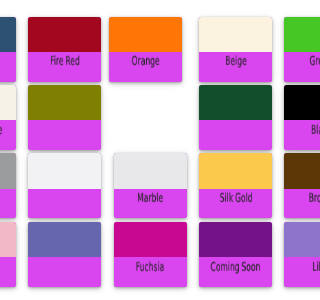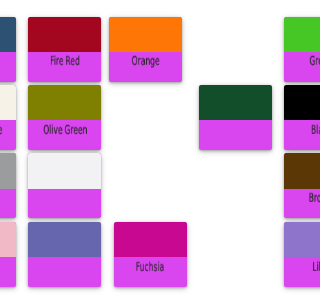--- a/index.html
+++ b/index.html
@@ -79,57 +79,72 @@
       <div class="swatch-label">
           <span>Fire Red</span>
         </div>
     </div>
     <div class="swatch-card" style="left:166px">
       <div class="swatch-color" style="background-color: rgb(254, 118, 6);"></div>
       <div class="swatch-label">
           <span>Orange</span>
         </div>
     </div>
+    <div class="swatch-card" style="left:255.9px">
+      <div class="swatch-color" style="background-color: rgb(251, 242, 223);"></div>
+      <div class="swatch-label">
+          <span>Beige</span>
+        </div>
+    </div>
     <div class="swatch-card" style="left:341.2px">
       <div class="swatch-color" style="background-color: rgb(70, 199, 37);"></div>
       <div class="swatch-label">
           <span>Green</span>
         </div>
     </div>
   </div>
   <div class="swatch-row">
     <div class="swatch-card" style="left:0.0px">
       <div class="swatch-color" style="background-color: rgb(246, 242, 231);"></div>
       <div class="swatch-label">
           <span>Ivory Creme</span>
         </div>
     </div>
     <div class="swatch-card" style="left:85.3px">
       <div class="swatch-color" style="background-color: rgb(127, 128, 1);"></div>
-      <div class="swatch-label">
-          <span>Olive Green</span>
-        </div>
     </div>
     <div class="swatch-card" style="left:255.9px">
       <div class="swatch-color" style="background-color: rgb(19, 78, 42);"></div>
     </div>
     <div class="swatch-card" style="left:341.2px">
       <div class="swatch-color" style="background-color: rgb(0, 0, 0);"></div>
       <div class="swatch-label">
           <span>Black</span>
         </div>
     </div>
   </div>
   <div class="swatch-row">
     <div class="swatch-card" style="left:0.0px">
       <div class="swatch-color" style="background-color: rgb(155, 156, 157);"></div>
       <div class="swatch-label"></div>
     </div>
     <div class="swatch-card" style="left:85.3px">
       <div class="swatch-color" style="background-color: rgb(242, 242, 245);"></div>
+    </div>
+    <div class="swatch-card" style="left:170.6px">
+      <div class="swatch-color" style="background-color: rgb(232, 232, 234);"></div>
+      <div class="swatch-label">
+          <span>Marble</span>
+        </div>
+    </div>
+    <div class="swatch-card" style="left:255.9px">
+      <div class="swatch-color" style="background-color: rgb(251, 202, 76);"></div>
+      <div class="swatch-label">
+          <span>Silk Gold</span>
+        </div>
     </div>
     <div class="swatch-card" style="left:341.2px">
       <div class="swatch-color" style="background-color: rgb(91, 55, 6);"></div>
       <div class="swatch-label">
           <span>Brown</span>
         </div>
     </div>
   </div>
   <div class="swatch-row">
     <div class="swatch-card" style="left:0.0px">
@@ -138,20 +153,26 @@
     </div>
     <div class="swatch-card" style="left:85.3px">
       <div class="swatch-color" style="background-color: rgb(101, 102, 173);"></div>
     </div>
     <div class="swatch-card" style="left:170.6px">
       <div class="swatch-color" style="background-color: rgb(201, 8, 145);"></div>
       <div class="swatch-label">
           <span>Fuchsia</span>
         </div>
     </div>
+    <div class="swatch-card" style="left:255.9px">
+      <div class="swatch-color" style="background-color: rgb(116, 18, 135);"></div>
+      <div class="swatch-label">
+          <span>Coming Soon</span>
+        </div>
+    </div>
     <div class="swatch-card" style="left:341.2px">
       <div class="swatch-color" style="background-color: rgb(142, 116, 203);"></div>
       <div class="swatch-label">
           <span>Lilac</span>
         </div>
     </div>
   </div>
 </div>
 
 </body></html>

